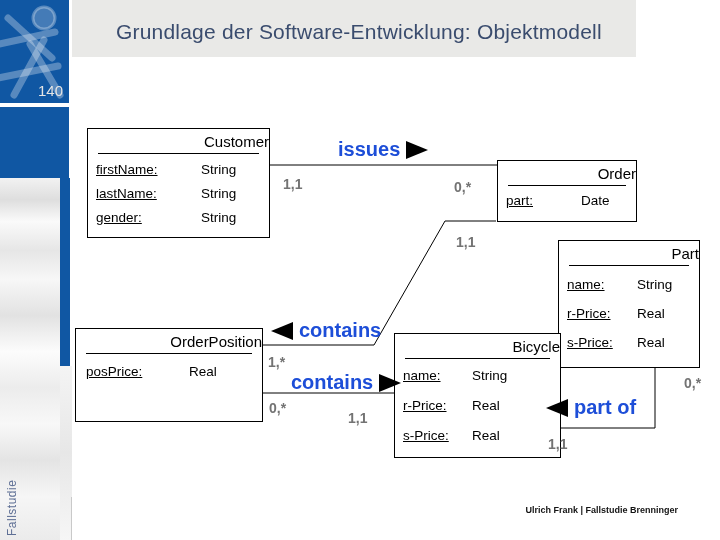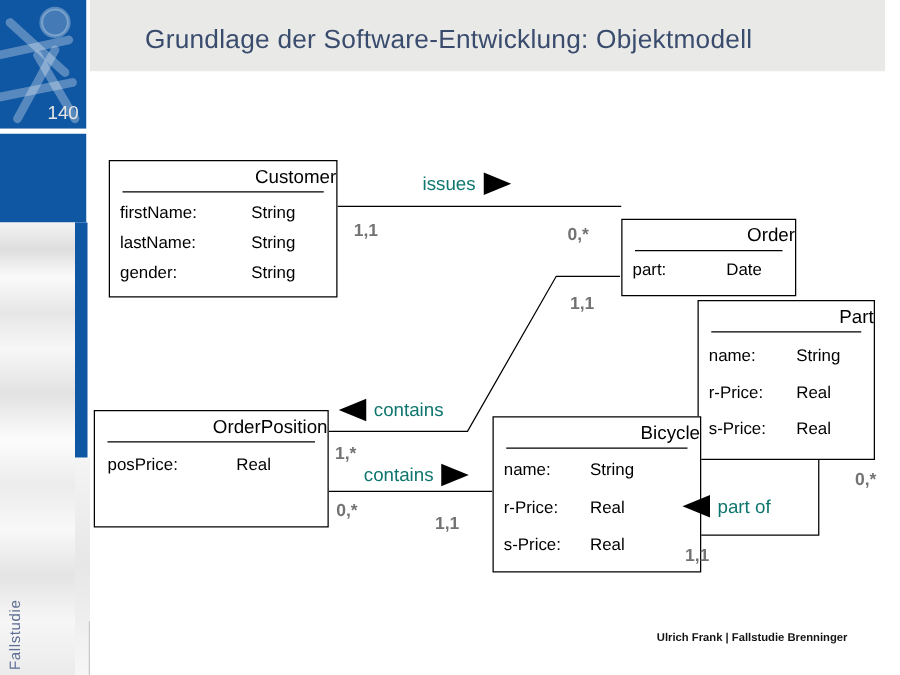--- a/index.html
+++ b/index.html
@@ -1,20 +1,20 @@
 <!DOCTYPE html>
 <html><head>
 <meta charset="utf-8">
 <style>
   html,body{margin:0;padding:0;background:#fff;}
   #slide{position:relative;width:720px;height:540px;overflow:hidden;
          font-family:"Liberation Sans",sans-serif;background:#fff;}
 
   
-  #header-band{position:absolute;left:72px;top:0;width:636px;height:57px;
+  #header-band{position:absolute;left:72px;top:0;width:564px;height:57px;
                background:#e9e9e7;display:flex;align-items:center;}
   #slide-title{font-size:21px;color:#3a4c6e;margin:6px 0 0 44px;letter-spacing:.2px;}
 
   
   #logo-box{position:absolute;left:0;top:0;width:69px;height:103px;background:#1057a3;}
   #page-number{position:absolute;right:6px;bottom:4px;color:#e5e5e5;font-size:15px;}
   #blue-block{position:absolute;left:0;top:107px;width:69px;height:71px;background:#1057a3;}
   #logo-divider{position:absolute;left:0;top:103px;width:69px;height:4px;background:#fff;}
   #blue-strip{position:absolute;left:60px;top:178px;width:10px;height:188px;background:#1057a3;}
   #faded-col{position:absolute;left:0;top:178px;width:60px;height:362px;
@@ -30,50 +30,50 @@
 
   
   #footer-credit{position:absolute;right:42px;top:505px;font-size:9px;
      font-weight:600;color:#141414;}
 
   
   #diagram-lines{position:absolute;left:0;top:0;width:720px;height:540px;pointer-events:none;}
   .cls{position:absolute;background:#fff;border:1px solid #000;color:#000;box-sizing:border-box;}
   .cls .ttl{text-align:right;font-size:15px;padding:4px 0 3px;}
   .cls .sep{border-top:1px solid #000;margin:0 10px;height:0;}
-  .cls .rows{padding:5px 0 0 8px;font-size:13.5px;}
+  .cls .rows{padding:5px 0 0 8px;font-size:13.5px;text-decoration:underline;}
   .cls .row{position:relative;}
   .cls .t{position:absolute;top:0;}
 
   #cls-customer{left:87px;top:128px;width:183px;height:110px;}
   #cls-customer .row{height:24px;line-height:22px;}
   #cls-customer .t{left:105px;}
 
-  #cls-order{left:497px;top:160px;width:140px;height:62px;margin-top:15px;}
+  #cls-order{left:497px;top:160px;width:140px;height:62px;}
   #cls-order .row{height:22px;line-height:20px;}
   #cls-order .t{left:75px;}
 
   #cls-part{left:558px;top:240px;width:142px;height:128px;}
   #cls-part .rows{padding-top:9px;}
   #cls-part .row{height:29px;line-height:20px;}
   #cls-part .t{left:70px;}
 
   #cls-orderposition{left:75px;top:328px;width:188px;height:94px;}
   #cls-orderposition .rows{padding-left:10px;padding-top:7px;}
   #cls-orderposition .row{height:30px;line-height:22px;}
   #cls-orderposition .t{left:103px;}
 
   #cls-bicycle{left:394px;top:333px;width:167px;height:125px;}
   #cls-bicycle .rows{padding-top:7px;}
   #cls-bicycle .row{height:30px;line-height:20px;}
   #cls-bicycle .t{left:69px;}
 
   
   .assoc{position:absolute;display:flex;align-items:center;gap:6px;
-         font-size:15px;color:#0f766e;white-space:nowrap;}
+         font-size:20px;color:#1d4ed8;white-space:nowrap;font-weight:bold;}
   .tri-r{width:0;height:0;border-top:9px solid transparent;
          border-bottom:9px solid transparent;border-left:22px solid #000;}
   .tri-l{width:0;height:0;border-top:9px solid transparent;
          border-bottom:9px solid transparent;border-right:22px solid #000;}
   .mult{position:absolute;font-size:14px;font-weight:600;color:#737373;white-space:nowrap;}
 
   #lbl-issues{left:338px;top:138px;}
   #lbl-contains-order{left:271px;top:319px;}
   #lbl-contains-bicycle{left:291px;top:371px;}
   #lbl-partof{left:546px;top:396px;}

